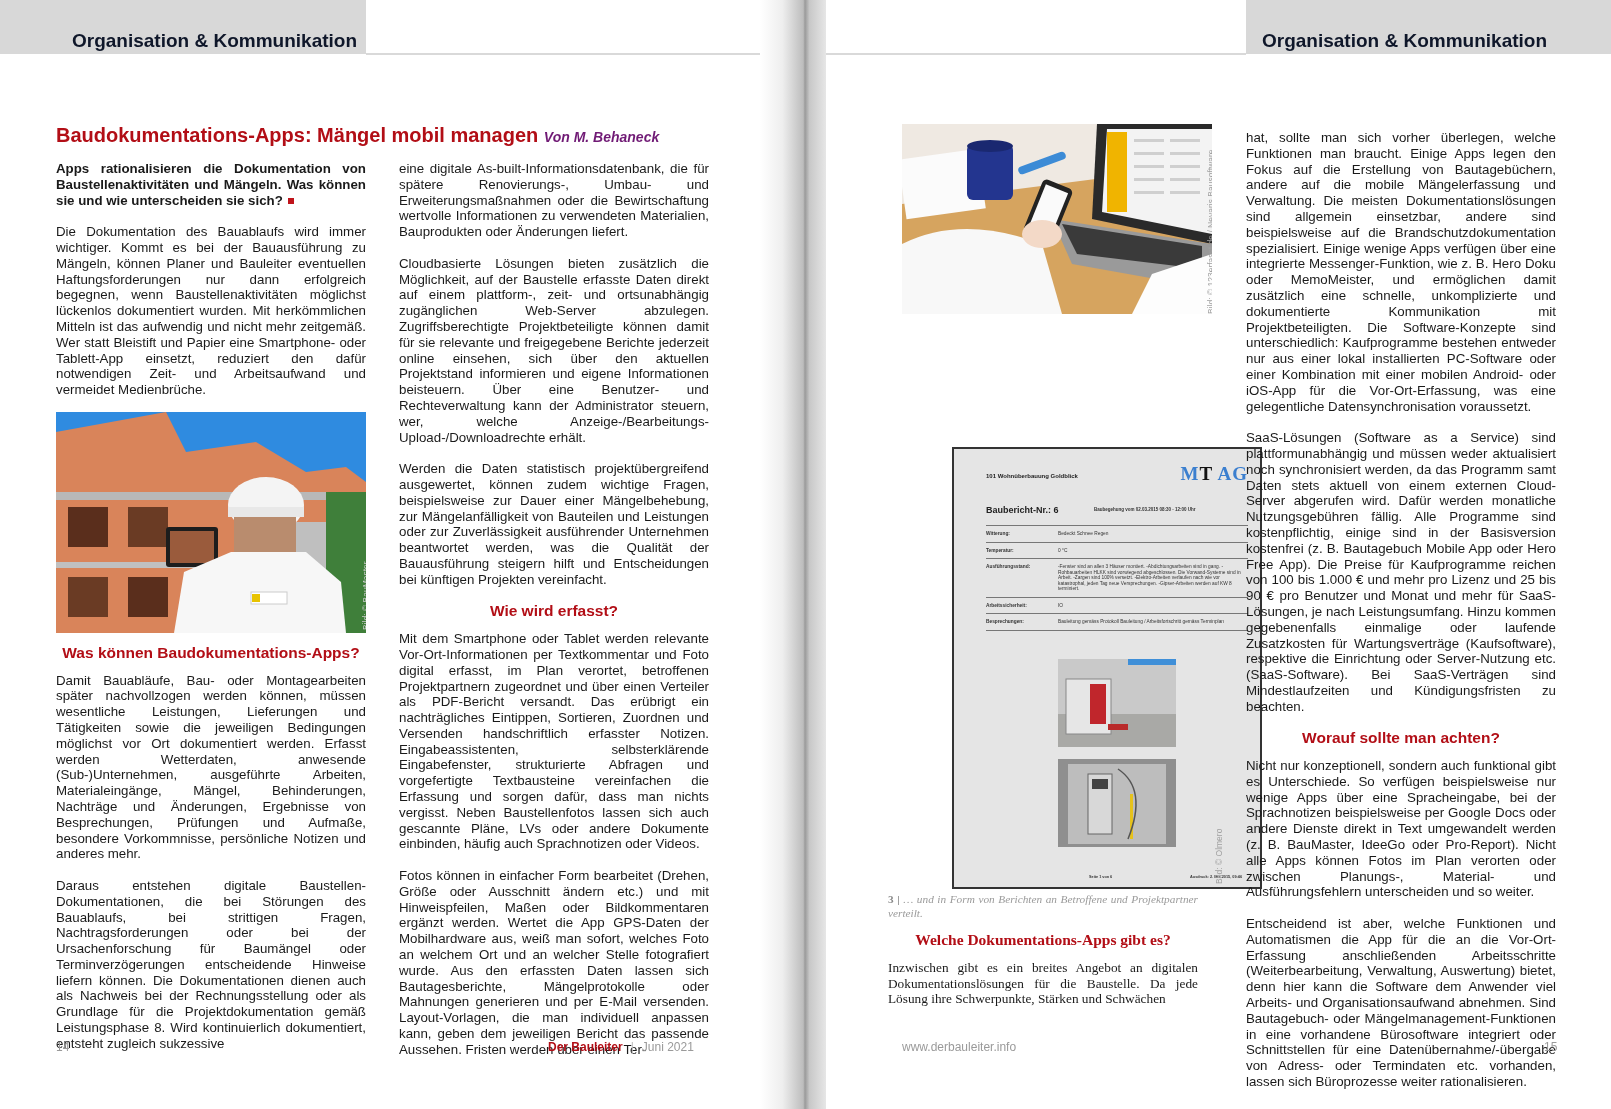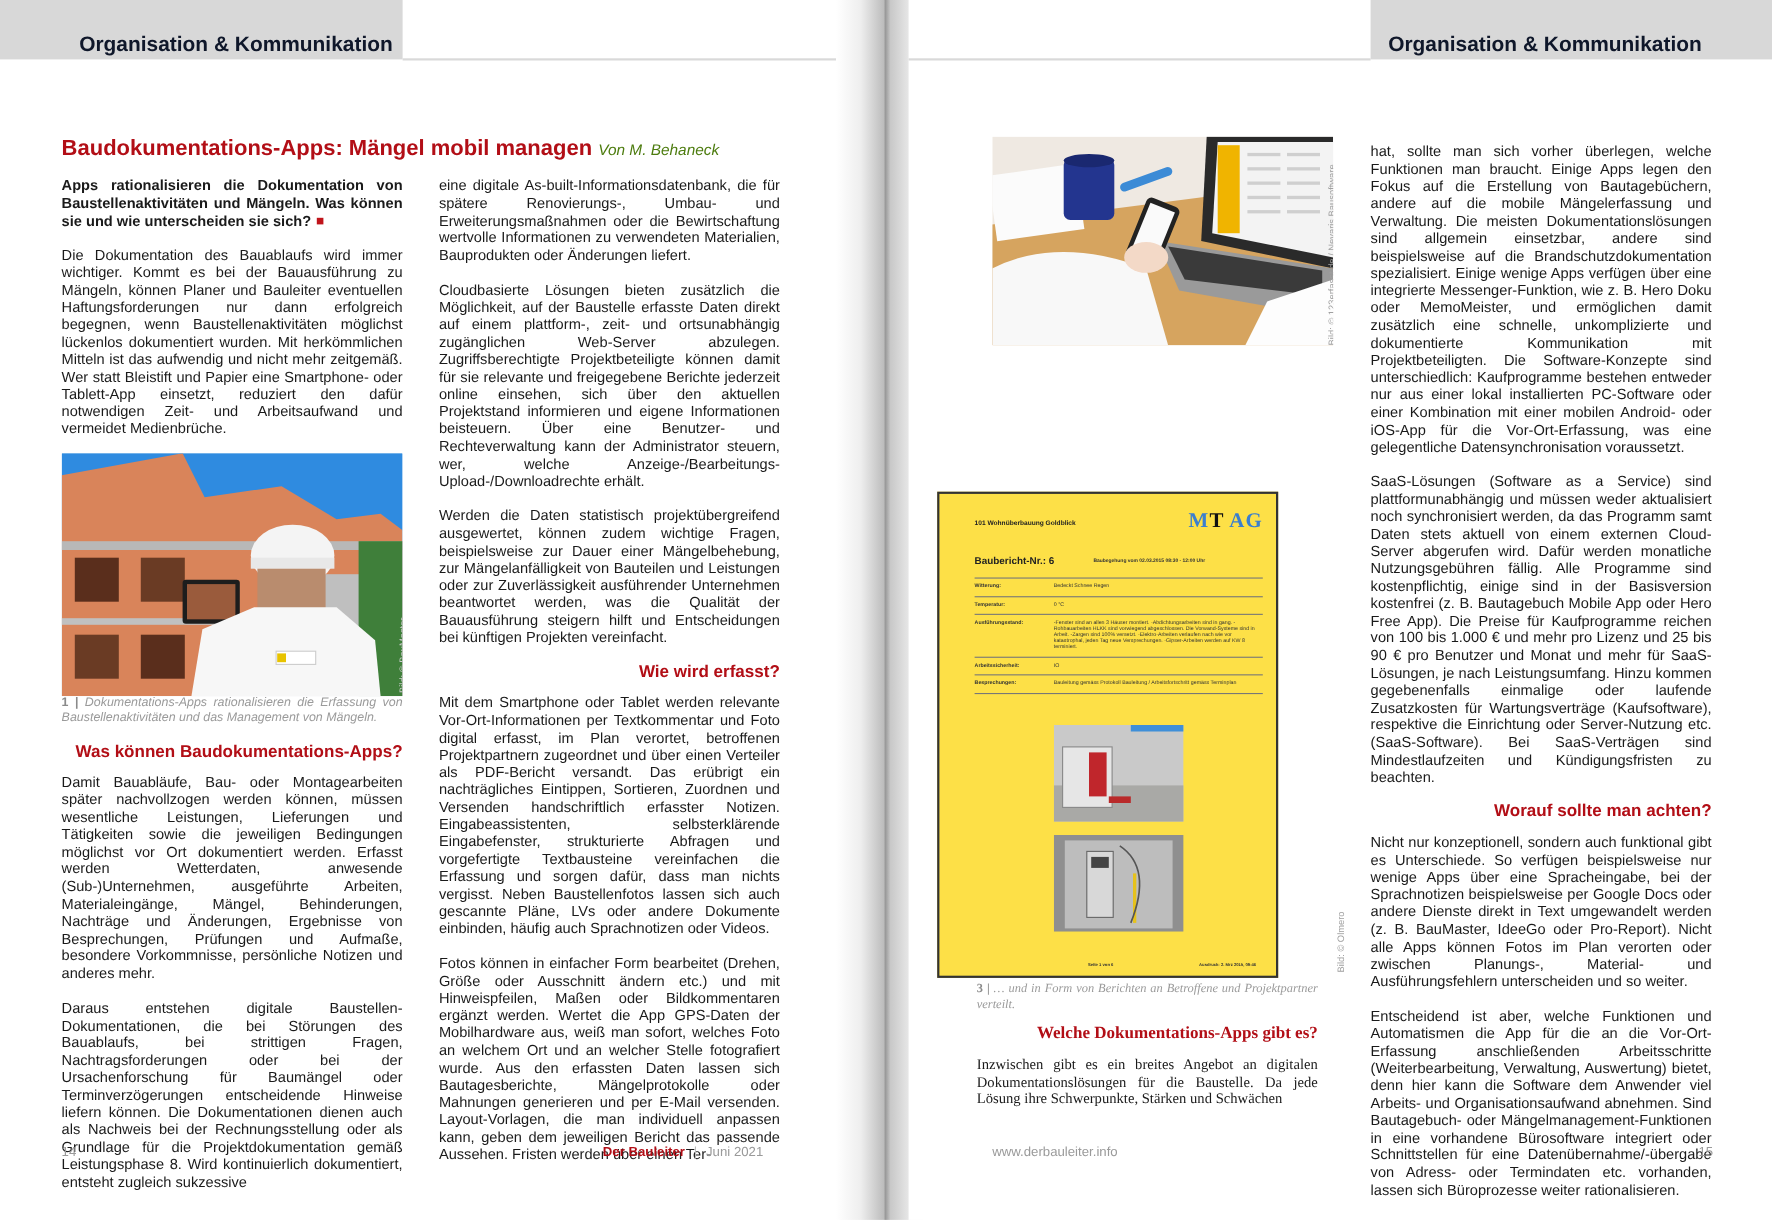--- a/index.html
+++ b/index.html
@@ -10,31 +10,31 @@
   .gutter{position:absolute;top:0;left:760px;width:90px;height:1109px;
     background:linear-gradient(to right,#fff 0%,#eee 25%,#bdbdbd 48%,#9a9a9a 50%,#c8c8c8 55%,#eee 78%,#fff 100%);}
   .topline{position:absolute;top:53px;height:2px;background:#d9d9d9;}
   .header-band{position:absolute;top:0;height:54px;background:#d8d8d8;}
   .header-title{position:absolute;top:30px;font-size:19px;font-weight:bold;color:#0f172a;white-space:nowrap;}
   .col{position:absolute;font-size:13.3px;line-height:15.8px;text-align:justify;}
   .col p{margin:0 0 15.8px 0;hyphens:auto;}
   .lead{font-weight:bold;}
   .lead .sq{display:inline-block;width:6px;height:6px;background:#c0141b;margin-left:5px;vertical-align:middle;}
   .article-title{position:absolute;left:56px;top:124px;font-size:20px;font-weight:bold;color:#b20e16;white-space:nowrap;}
-  .article-title .author{font-size:14px;font-weight:normal;font-style:italic;color:#4d7c0f;}
-  .subhead{font-size:15.5px;font-weight:bold;color:#b20e16;text-align:right;margin:6px 0 12px 0;}
+  .article-title .author{font-size:14px;font-weight:bold;font-style:italic;color:#701a75;}
+  .subhead{font-size:15.5px;font-weight:bold;color:#b20e16;text-align:center;margin:6px 0 12px 0;}
   .caption{font-size:11.3px;line-height:13.5px;font-style:italic;color:#9a9a9a;margin:8px 0 0 0;}
   .caption b{font-style:normal;color:#8a8a8a;}
   .credit{position:absolute;font-size:8.5px;color:#a0a0a0;transform:rotate(-90deg);transform-origin:left top;white-space:nowrap;}
   .photo{position:relative;overflow:hidden;}
   .footer{position:absolute;top:1040px;font-size:12px;color:#9a9a9a;white-space:nowrap;}
   .footer .mag{color:#b20e16;font-weight:bold;margin-top:13px;}
   .footer .sep{color:#bbb;margin:0 8px;}
   
-  .report{position:absolute;left:852px;top:447px;width:306px;height:438px;border:2px solid #333;background:#fde047;text-decoration:underline;}
+  .report{position:absolute;left:952px;top:447px;width:306px;height:438px;border:2px solid #333;background:#e5e5e5;text-decoration:underline;}
   .report .r-proj{position:absolute;left:32px;top:24px;font-size:6px;font-weight:bold;color:#222;}
   .report .r-logo{position:absolute;right:12px;top:14px;font-family:"Liberation Serif",serif;font-weight:bold;font-size:19px;letter-spacing:1px;}
   .report .r-logo .m{color:#3b7fcf;} .report .r-logo .t{color:#111;} .report .r-logo .ag{color:#3b7fcf;}
   .report .r-title{position:absolute;left:32px;top:56px;font-size:9px;font-weight:bold;color:#222;}
   .report .r-meta{position:absolute;left:140px;top:58px;font-size:4.5px;font-weight:bold;color:#333;white-space:nowrap;}
   .report .r-table{position:absolute;left:32px;top:76px;width:262px;}
   .report .r-row{display:flex;border-top:1.5px solid #777;padding:5px 0;font-size:4.8px;line-height:5.5px;color:#333;}
   .report .r-row .k{width:72px;font-weight:bold;}
   .report .r-row .v{flex:1;}
   .report .r-img{position:absolute;left:104px;width:118px;height:88px;}
@@ -74,21 +74,20 @@
         <rect x="114" y="119" width="44" height="32" fill="#9a5b3c"></rect>
         <ellipse cx="210" cy="93" rx="38" ry="28" fill="#f4f4f4"></ellipse>
         <rect x="172" y="95" width="76" height="10" fill="#e8e8e8"></rect>
         <rect x="178" y="105" width="62" height="40" fill="#b98c6e"></rect>
         <path d="M118 221 L128 160 L175 140 L250 140 L285 170 L290 221Z" fill="#f7f7f7"></path>
         <rect x="195" y="180" width="36" height="12" fill="#fff" stroke="#ccc"></rect>
         <rect x="196" y="182" width="8" height="8" fill="#e8c300"></rect>
       </svg>
       <span class="credit" style="left:303px;top:218px;color:#ccc;">Bild: © BauMaster</span>
     </div>
-    <p class="caption"><b>1</b><b> | </b><span>Dokumentations-Apps rationalisieren die Erfassung von Baustellenaktivitäten und das Management von Mängeln.</span></p>
 
     <div class="subhead" style="margin-top:12px;">Was können Baudokumentations-Apps?</div>
     <p>Damit Bauabläufe, Bau- oder Montagearbeiten später nachvollzogen werden können, müssen wesentliche Leistungen, Lieferungen und Tätigkeiten sowie die jeweiligen Bedingungen möglichst vor Ort dokumentiert werden. Erfasst werden Wetterdaten, anwesende (Sub-)Unternehmen, ausgeführte Arbeiten, Materialeingänge, Mängel, Behinderungen, Nachträge und Änderungen, Ergebnisse von Besprechungen, Prüfungen und Aufmaße, besondere Vorkommnisse, persönliche Notizen und anderes mehr.</p>
     <p>Daraus entstehen digitale Baustellen-Dokumentationen, die bei Störungen des Bauablaufs, bei strittigen Fragen, Nachtragsforderungen oder bei der Ursachenforschung für Baumängel oder Terminverzögerungen entscheidende Hinweise liefern können. Die Dokumentationen dienen auch als Nachweis bei der Rechnungsstellung oder als Grundlage für die Projektdokumentation gemäß Leistungsphase 8. Wird kontinuierlich dokumentiert, entsteht zugleich sukzessive</p>
   </div>
 
   <div class="col" style="left:399px;top:161px;width:310px;">
     <p>eine digitale As-built-Informationsdatenbank, die für spätere Renovierungs-, Umbau- und Erweiterungsmaßnahmen oder die Bewirtschaftung wertvolle Informationen zu verwendeten Materialien, Bauprodukten oder Änderungen liefert.</p>
     <p>Cloudbasierte Lösungen bieten zusätzlich die Möglichkeit, auf der Baustelle erfasste Daten direkt auf einem plattform-, zeit- und ortsunabhängig zugänglichen Web-Server abzulegen. Zugriffsberechtigte Projektbeteiligte können damit für sie relevante und freigegebene Berichte jederzeit online einsehen, sich über den aktuellen Projektstand informieren und eigene Informationen beisteuern. Über eine Benutzer- und Rechteverwaltung kann der Administrator steuern, wer, welche Anzeige-/Bearbeitungs- Upload-/Downloadrechte erhält.</p>
     <p>Werden die Daten statistisch projektübergreifend ausgewertet, können zudem wichtige Fragen, beispielsweise zur Dauer einer Mängelbehebung, zur Mängelanfälligkeit von Bauteilen und Leistungen oder zur Zuverlässigkeit ausführender Unternehmen beantwortet werden, was die Qualität der Bauausführung steigern hilft und Entscheidungen bei künftigen Projekten vereinfacht.</p>

